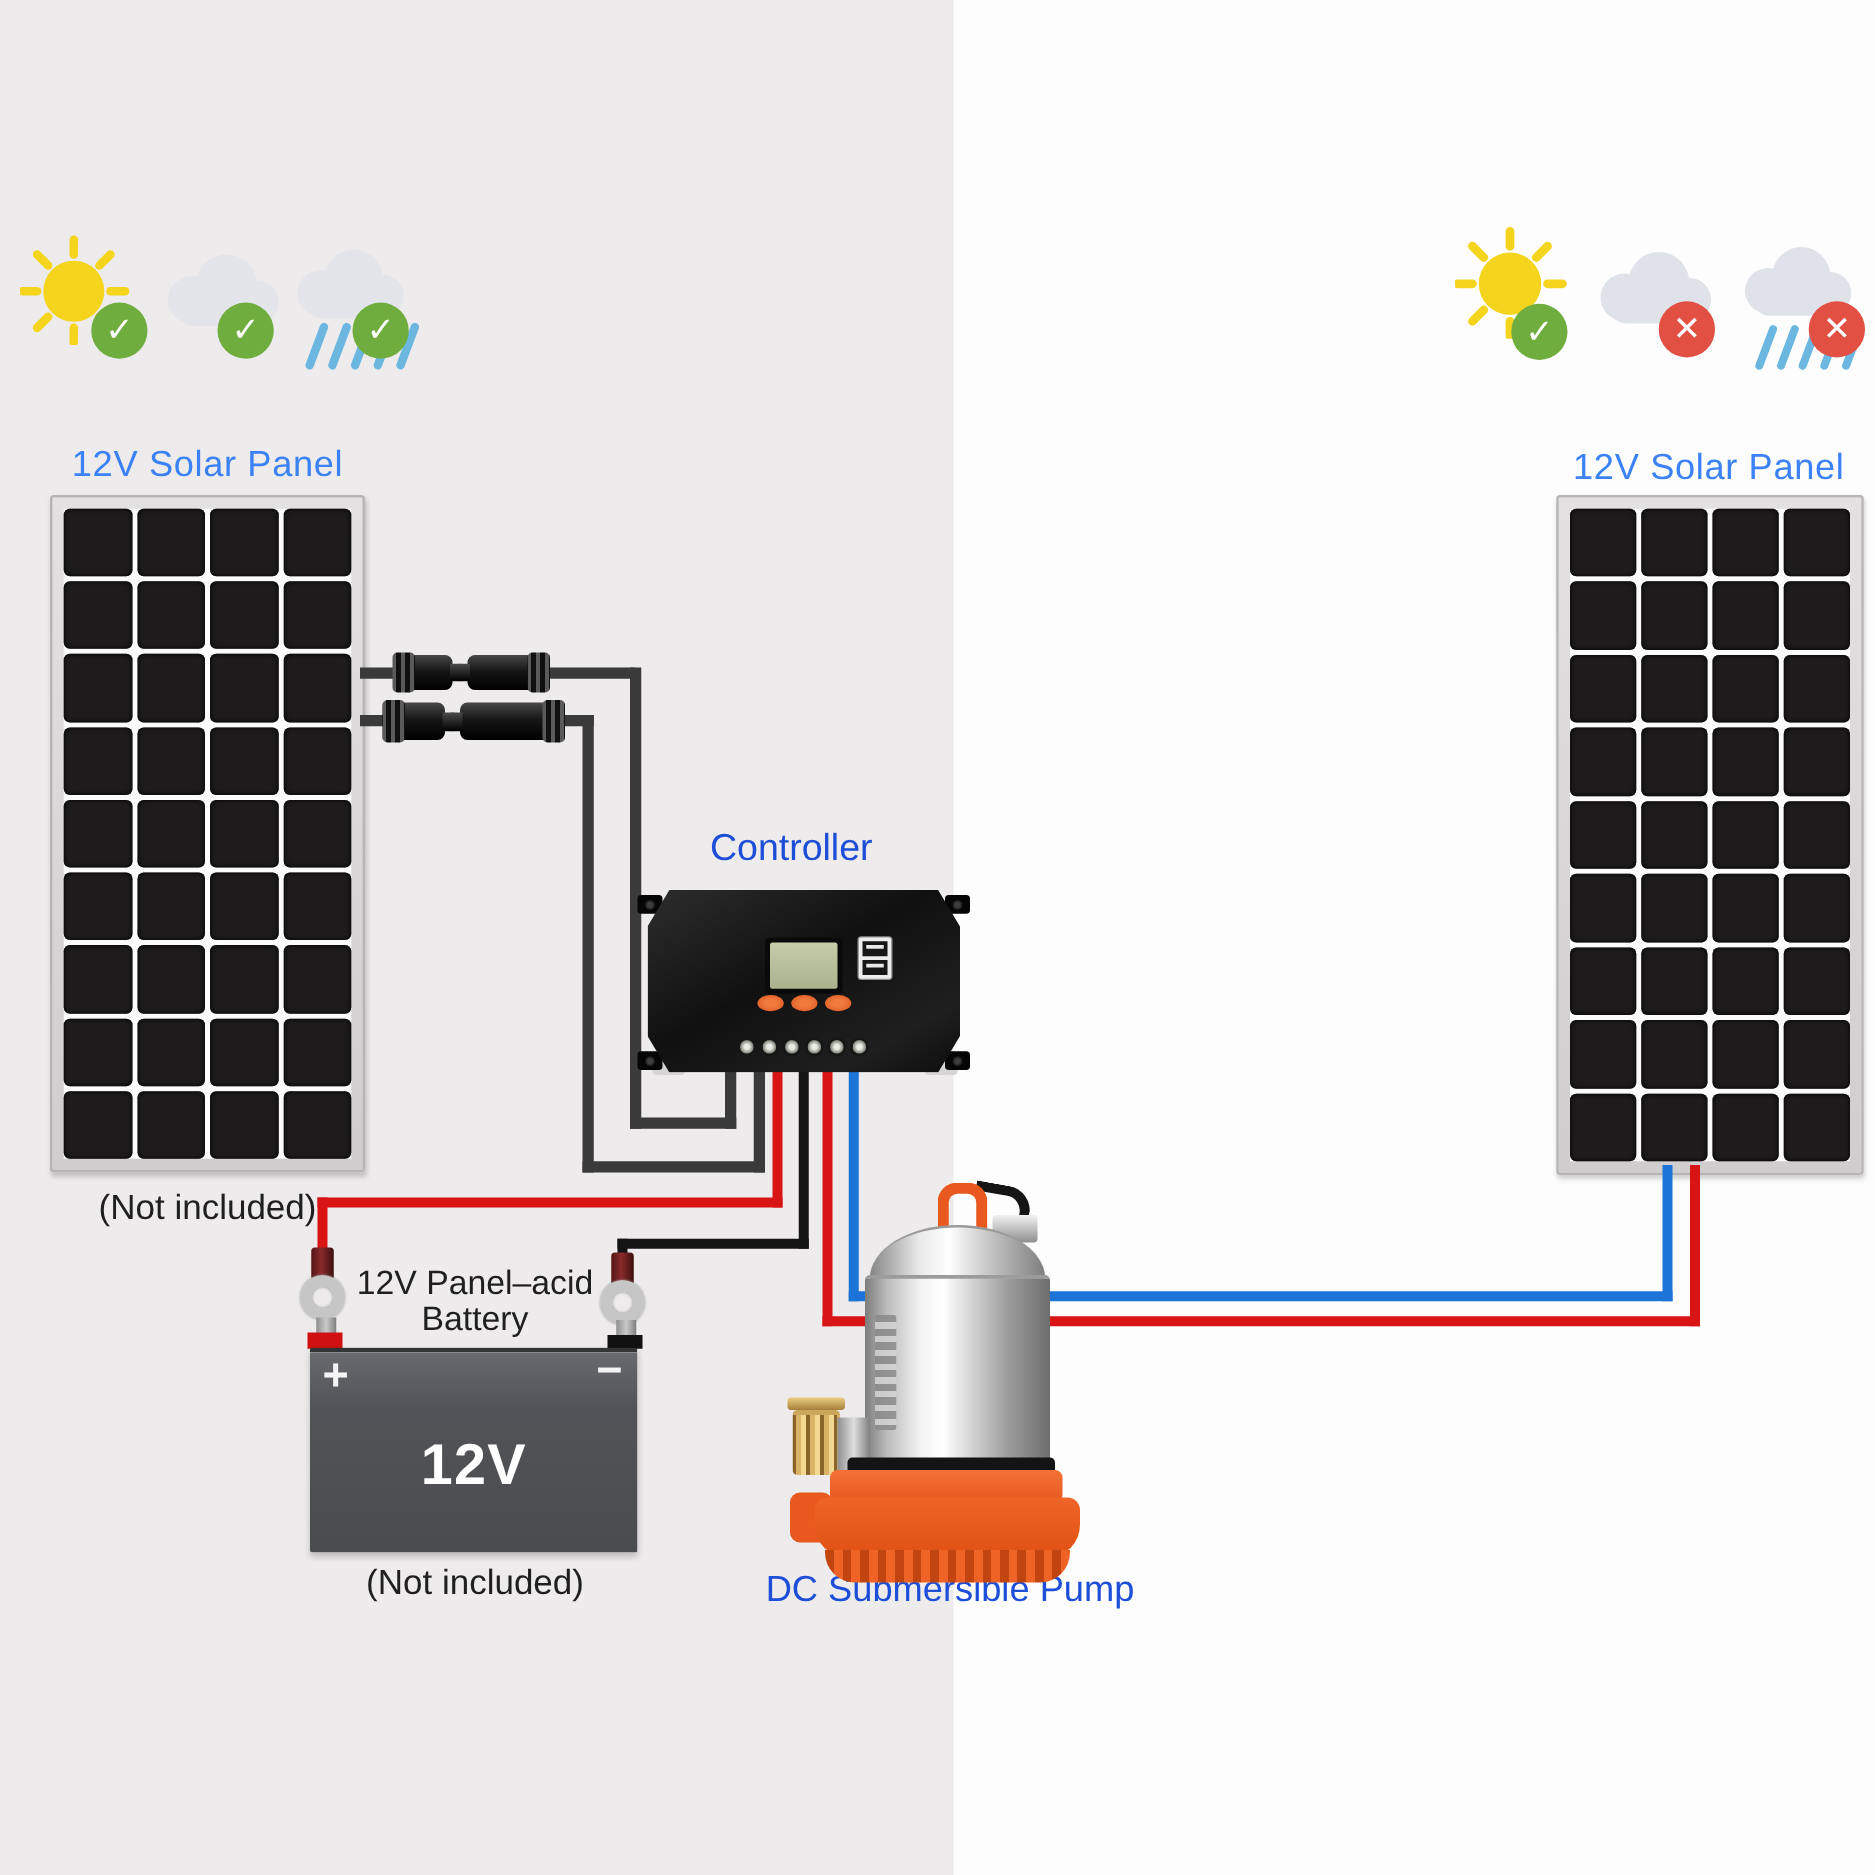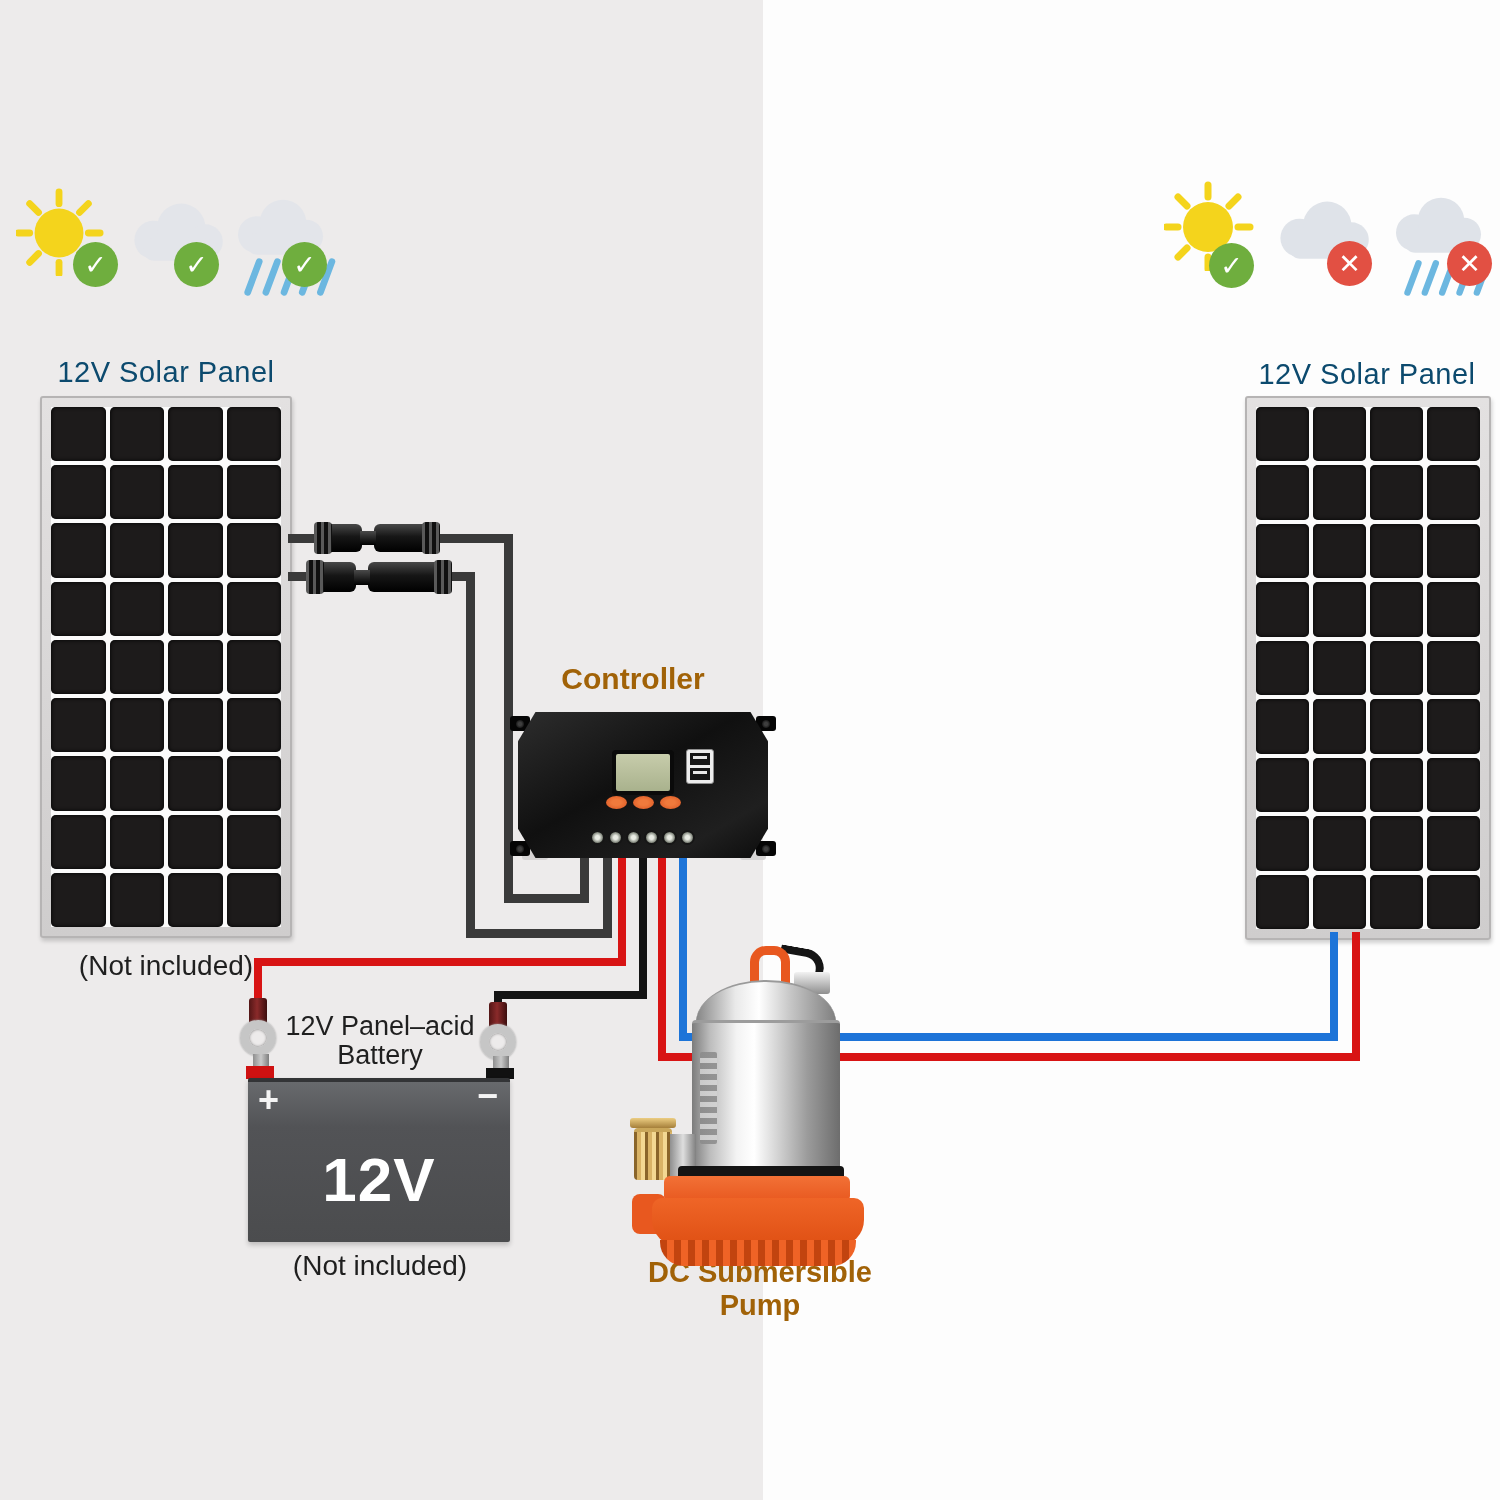--- a/index.html
+++ b/index.html
@@ -3,24 +3,24 @@
 <meta charset="utf-8">
 <style>
   html,body{margin:0;padding:0;}
   #stage{position:relative;width:1500px;height:1500px;overflow:hidden;
          font-family:"Liberation Sans", sans-serif;background:#fdfdfd;}
   .abs{position:absolute;}
   .bg-left{left:0;top:0;width:763px;height:1500px;background:var(--bg_left,#edebeb);}
   .bg-right{left:763px;top:0;width:737px;height:1500px;background:var(--bg_right,#fdfdfd);}
 
   
-  .lbl{color:#0c4a6e;text-align:center;}
+  .lbl{color:#3b82f6;text-align:center;}
   .panel-lbl{font-size:29px;font-weight:500;letter-spacing:.5px;}
   .note{font-size:28px;color:#1f1f1f;}
-  .bold-lbl{font-size:30px;font-weight:bold;color:#a16207;}
+  .bold-lbl{font-size:30px;font-weight:normal;color:#1d4ed8;}
   .batt-lbl{font-size:27px;line-height:29px;color:#1f1f1f;}
 
   
   .badge{border-radius:50%;color:#fff;text-align:center;
          font-family:"DejaVu Sans", sans-serif;font-weight:bold;
          font-size:27px;line-height:45px;width:45px;height:45px;z-index:3;}
 
   
   .panel{background:linear-gradient(180deg,#e3e1e1,#cfcdcd);border:2px solid #b6b4b4;
          border-radius:3px;box-sizing:border-box;padding:9px;z-index:2;
@@ -65,21 +65,21 @@
 
   
   .crimp{background:linear-gradient(90deg,#531616,#8a2a2a 45%,#3c0e0e);border-radius:3px;z-index:4;}
   .ring{border:9px solid #c6c6c6;border-radius:50%;box-sizing:border-box;z-index:4;
         box-shadow:inset 0 0 3px #777, 0 0 2px #999;}
   .pin{background:linear-gradient(90deg,#8f8f8f,#c9c9c9,#7e7e7e);z-index:4;}
   .batt-box{background:linear-gradient(180deg,#686a6d 0%,#525356 28%,#4b4c4e 100%);
         border-top:4px solid #333436;border-radius:2px;z-index:4;box-shadow:0 3px 5px rgba(0,0,0,.2);}
   .batt-sign{position:absolute;color:#f4f4f4;font-size:36px;font-weight:bold;line-height:36px;}
   .batt-v{position:absolute;left:0;right:0;top:62px;text-align:center;color:#fff;
-        font-size:62px;font-weight:bold;letter-spacing:1px;}
+        font-size:46px;font-weight:bold;letter-spacing:1px;}
 
   
   .pump{z-index:6;}
   .p-handle{border:9px solid var(--pump_orange,#e8581f);border-bottom:none;
         border-radius:16px 16px 0 0;box-sizing:border-box;}
   .p-cable{border:8px solid #151515;border-left:none;border-bottom:none;
         border-radius:0 20px 0 0;box-sizing:border-box;transform:rotate(10deg);}
   .p-fit{background:linear-gradient(180deg,#f2f2f2,#8f8f8f);border-radius:3px;}
   .p-shoulder{background:linear-gradient(90deg,#858585,#e9e9e9 28%,#ffffff 45%,#c5c5c5 68%,#7f7f7f);
         border-radius:50% 50% 0 0 / 92% 92% 0 0;border-top:2px solid #9a9a9a;}

